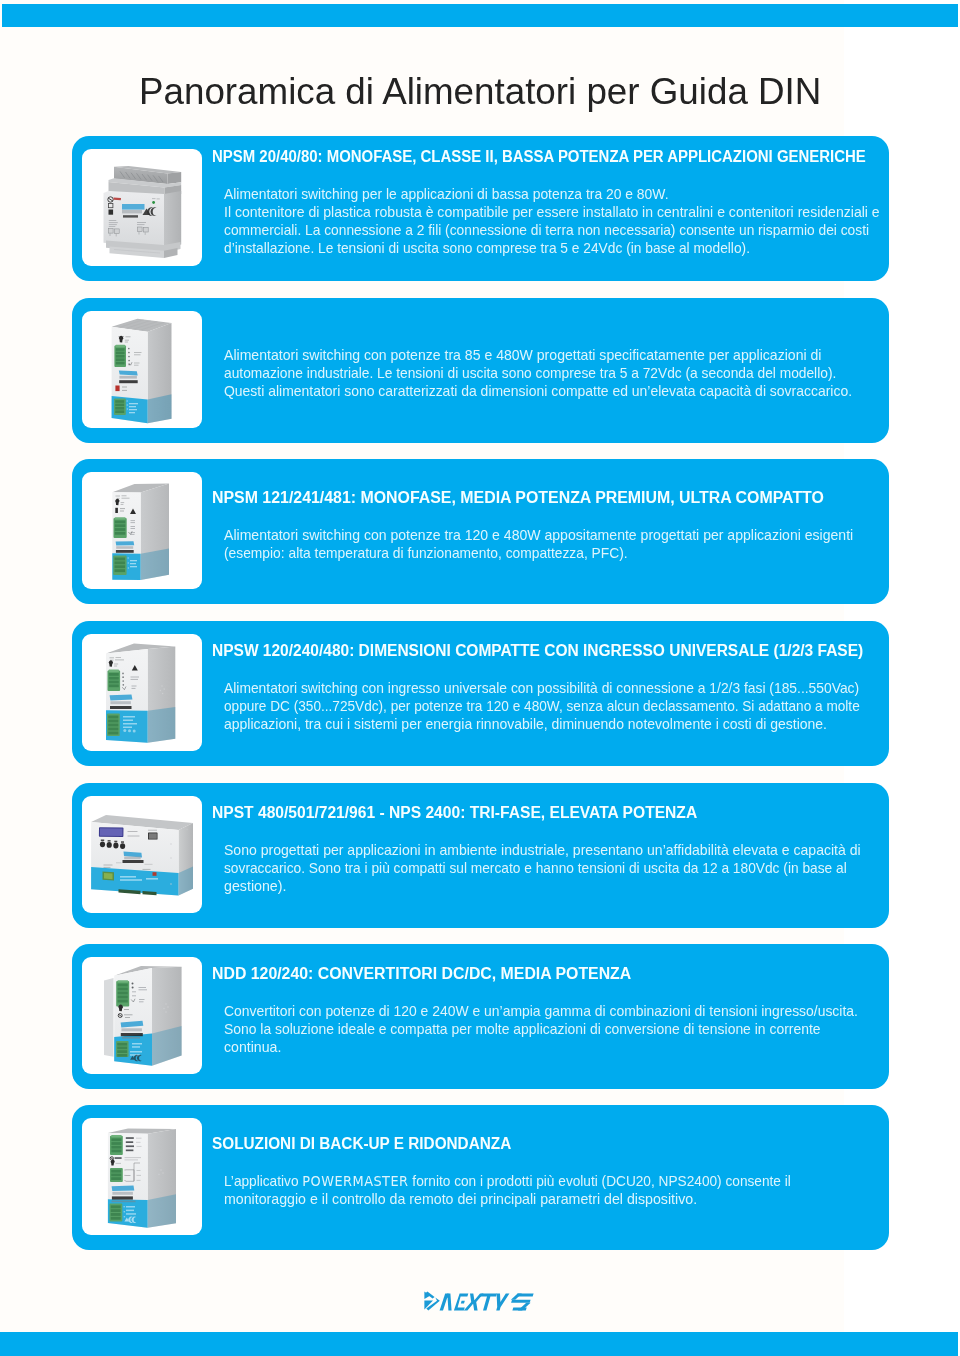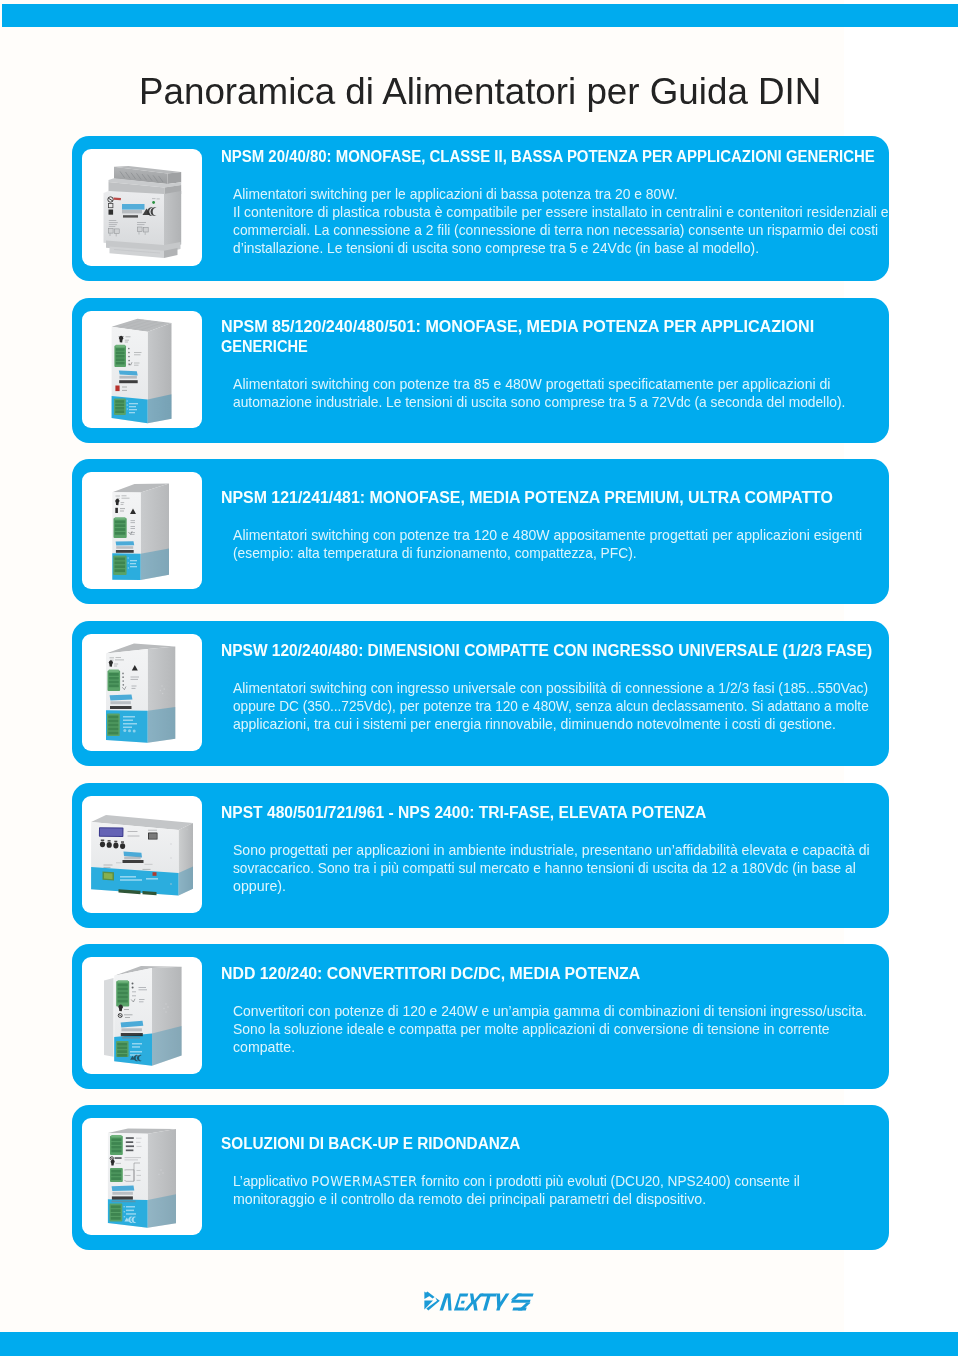--- a/index.html
+++ b/index.html
@@ -10,21 +10,21 @@
   .topbar{position:absolute;left:2px;top:4px;width:956px;height:23px;background:#00abee;}
   .botbar{position:absolute;left:0px;top:1332px;width:958px;height:24px;background:#00abee;}
   .title{position:absolute;left:138.8px;top:68px;margin:0;font-weight:normal;
          font-size:37.8px;line-height:46px;color:#232323;white-space:nowrap;
          transform:scaleX(0.9725);transform-origin:0 50%;}
   .card{position:absolute;left:72px;width:817px;height:145px;
         background:#00abee;border-radius:17px;box-sizing:border-box;}
   .thumb{position:absolute;left:10px;top:13px;width:120px;height:117px;
          background:#ffffff;border-radius:9px;overflow:hidden;}
   .thumb svg{display:block;width:120px;height:117px;}
-  .ctext{position:absolute;left:149px;top:0;height:145px;width:680px;
+  .ctext{position:absolute;left:140px;top:0;height:145px;width:680px;
          display:flex;flex-direction:column;justify-content:center;}
   .chead{font-size:16px;font-weight:bold;color:#f6feff;line-height:20.2px;margin:0;}
   .chead div{white-space:nowrap;}
   .chead div span{display:inline-block;transform-origin:0 50%;}
   .cbody{font-size:14.4px;color:#ddf5fd;line-height:17.9px;margin:12px;padding-top:6.6px;}
   .cbody div{white-space:nowrap;}
   .cbody div > span{display:inline-block;transform-origin:0 50%;}
   .cbody div > span > span{display:inline;transform:none;}
   .pm{font-family:"DejaVu Sans",sans-serif;font-weight:normal;font-size:13.6px;letter-spacing:0.5px;}
   .logo{position:absolute;left:424px;top:1291px;width:111px;height:21px;}
@@ -233,27 +233,24 @@
             </g>
 <g fill="#9fd8ef" opacity=".8">
               <circle cx="45.2" cy="90" r=".8"></circle>
               <circle cx="45.3" cy="94" r=".8"></circle>
 <circle cx="45.4" cy="98" r=".8"></circle>
             </g>
 </g>
         </svg>
       </div>
     <div class="ctext">
-      <div class="chead">
-        <div><span style="transform:scaleX(1.0078)">NPSM 85/120/240/480/501: MONOFASE, MEDIA POTENZA PER APPLICAZIONI</span></div>
-        <div><span style="transform:scaleX(0.9115)">GENERICHE</span></div>
-      </div>
       <div class="cbody">
         <div><span style="transform:scaleX(0.9776)">Alimentatori switching con potenze tra 85 e 480W progettati specificatamente per applicazioni di</span></div>
         <div><span style="transform:scaleX(0.9568)">automazione industriale. Le tensioni di uscita sono comprese tra  5 a 72Vdc (a seconda del modello).</span></div>
+        <div><span style="transform:scaleX(0.9693)">Questi alimentatori sono caratterizzati da dimensioni compatte ed un’elevata capacità di sovraccarico.</span></div>
       </div>
     </div>
   </div>
   <div class="card" style="top:459px">
     <div class="thumb">
         <svg viewBox="0 0 120 117" xmlns="http://www.w3.org/2000/svg">
 <defs>
 <linearGradient id="g3s" x1="0" y1="0" x2="1" y2="0">
 <stop offset="0" stop-color="#c9cbcd"></stop>
               <stop offset="1" stop-color="#b6b8ba"></stop>
@@ -527,21 +524,21 @@
 </g>
         </svg>
       </div>
     <div class="ctext">
       <div class="chead">
         <div><span style="transform:scaleX(0.9755)">NPST 480/501/721/961 - NPS 2400: TRI-FASE, ELEVATA POTENZA</span></div>
       </div>
       <div class="cbody">
         <div><span style="transform:scaleX(0.9756)">Sono progettati per applicazioni in ambiente industriale, presentano un’affidabilità elevata e capacità di</span></div>
         <div><span style="transform:scaleX(0.9552)">sovraccarico. Sono tra i più compatti sul mercato e hanno tensioni di uscita da 12 a 180Vdc (in base al</span></div>
-        <div><span style="transform:scaleX(0.9883)">oppure).</span></div>
+        <div><span style="transform:scaleX(0.9883)">gestione).</span></div>
       </div>
     </div>
   </div>
   <div class="card" style="top:944px">
     <div class="thumb">
         <svg viewBox="0 0 120 117" xmlns="http://www.w3.org/2000/svg">
 <defs>
 <linearGradient id="g6s" x1="0" y1="0" x2="1" y2="0">
 <stop offset="0" stop-color="#c9cbcd"></stop>
               <stop offset="1" stop-color="#b4b6b8"></stop>
@@ -630,21 +627,21 @@
 </g>
         </svg>
       </div>
     <div class="ctext">
       <div class="chead">
         <div><span style="transform:scaleX(0.9907)">NDD 120/240: CONVERTITORI DC/DC, MEDIA POTENZA</span></div>
       </div>
       <div class="cbody">
         <div><span style="transform:scaleX(0.9676)">Convertitori con potenze di 120 e 240W e un’ampia gamma di combinazioni di tensioni ingresso/uscita.</span></div>
         <div><span style="transform:scaleX(0.9671)">Sono la soluzione ideale e compatta per molte applicazioni di conversione di tensione in corrente</span></div>
-        <div><span style="transform:scaleX(0.9826)">compatte.</span></div>
+        <div><span style="transform:scaleX(0.9826)">continua.</span></div>
       </div>
     </div>
   </div>
   <div class="card" style="top:1105px">
     <div class="thumb">
         <svg viewBox="0 0 120 117" xmlns="http://www.w3.org/2000/svg">
 <defs>
 <linearGradient id="g7s" x1="0" y1="0" x2="1" y2="0">
 <stop offset="0" stop-color="#c9cbcd"></stop>
               <stop offset="1" stop-color="#b5b7b9"></stop>

